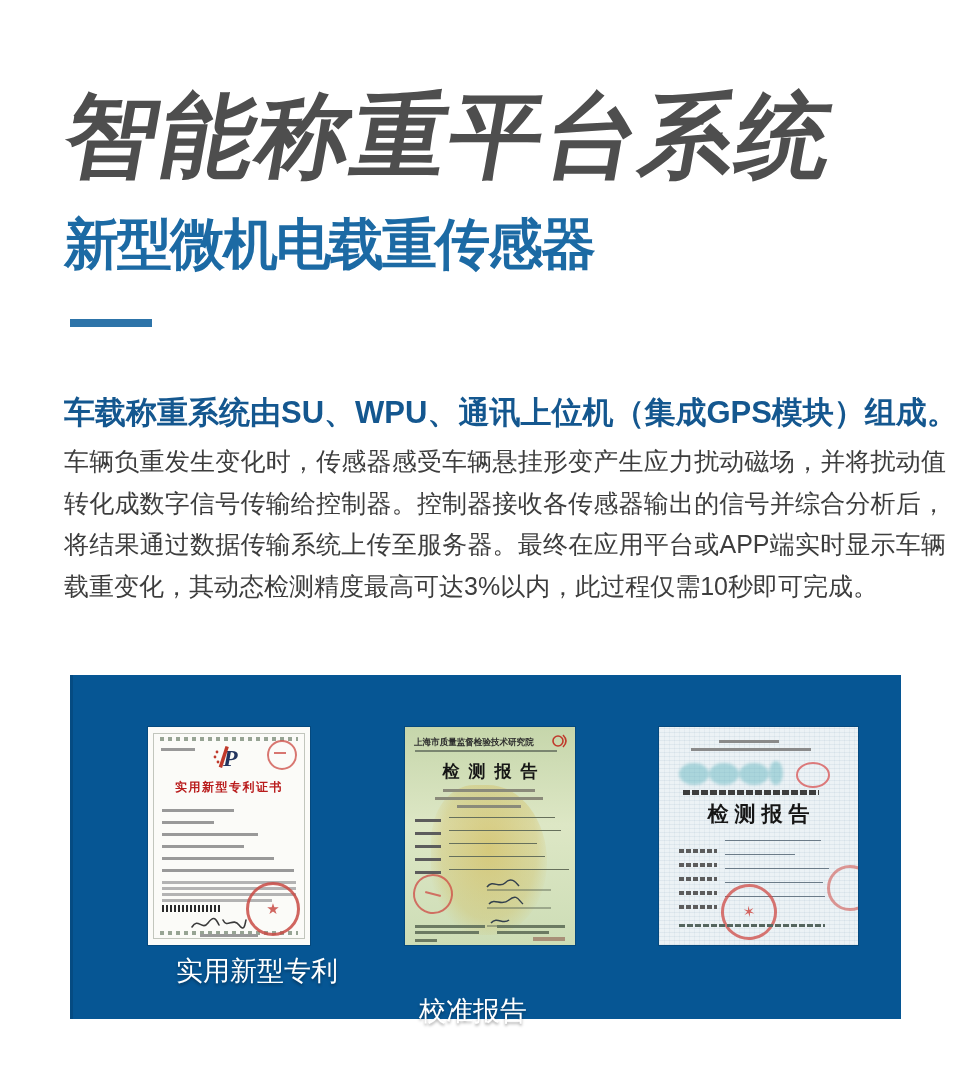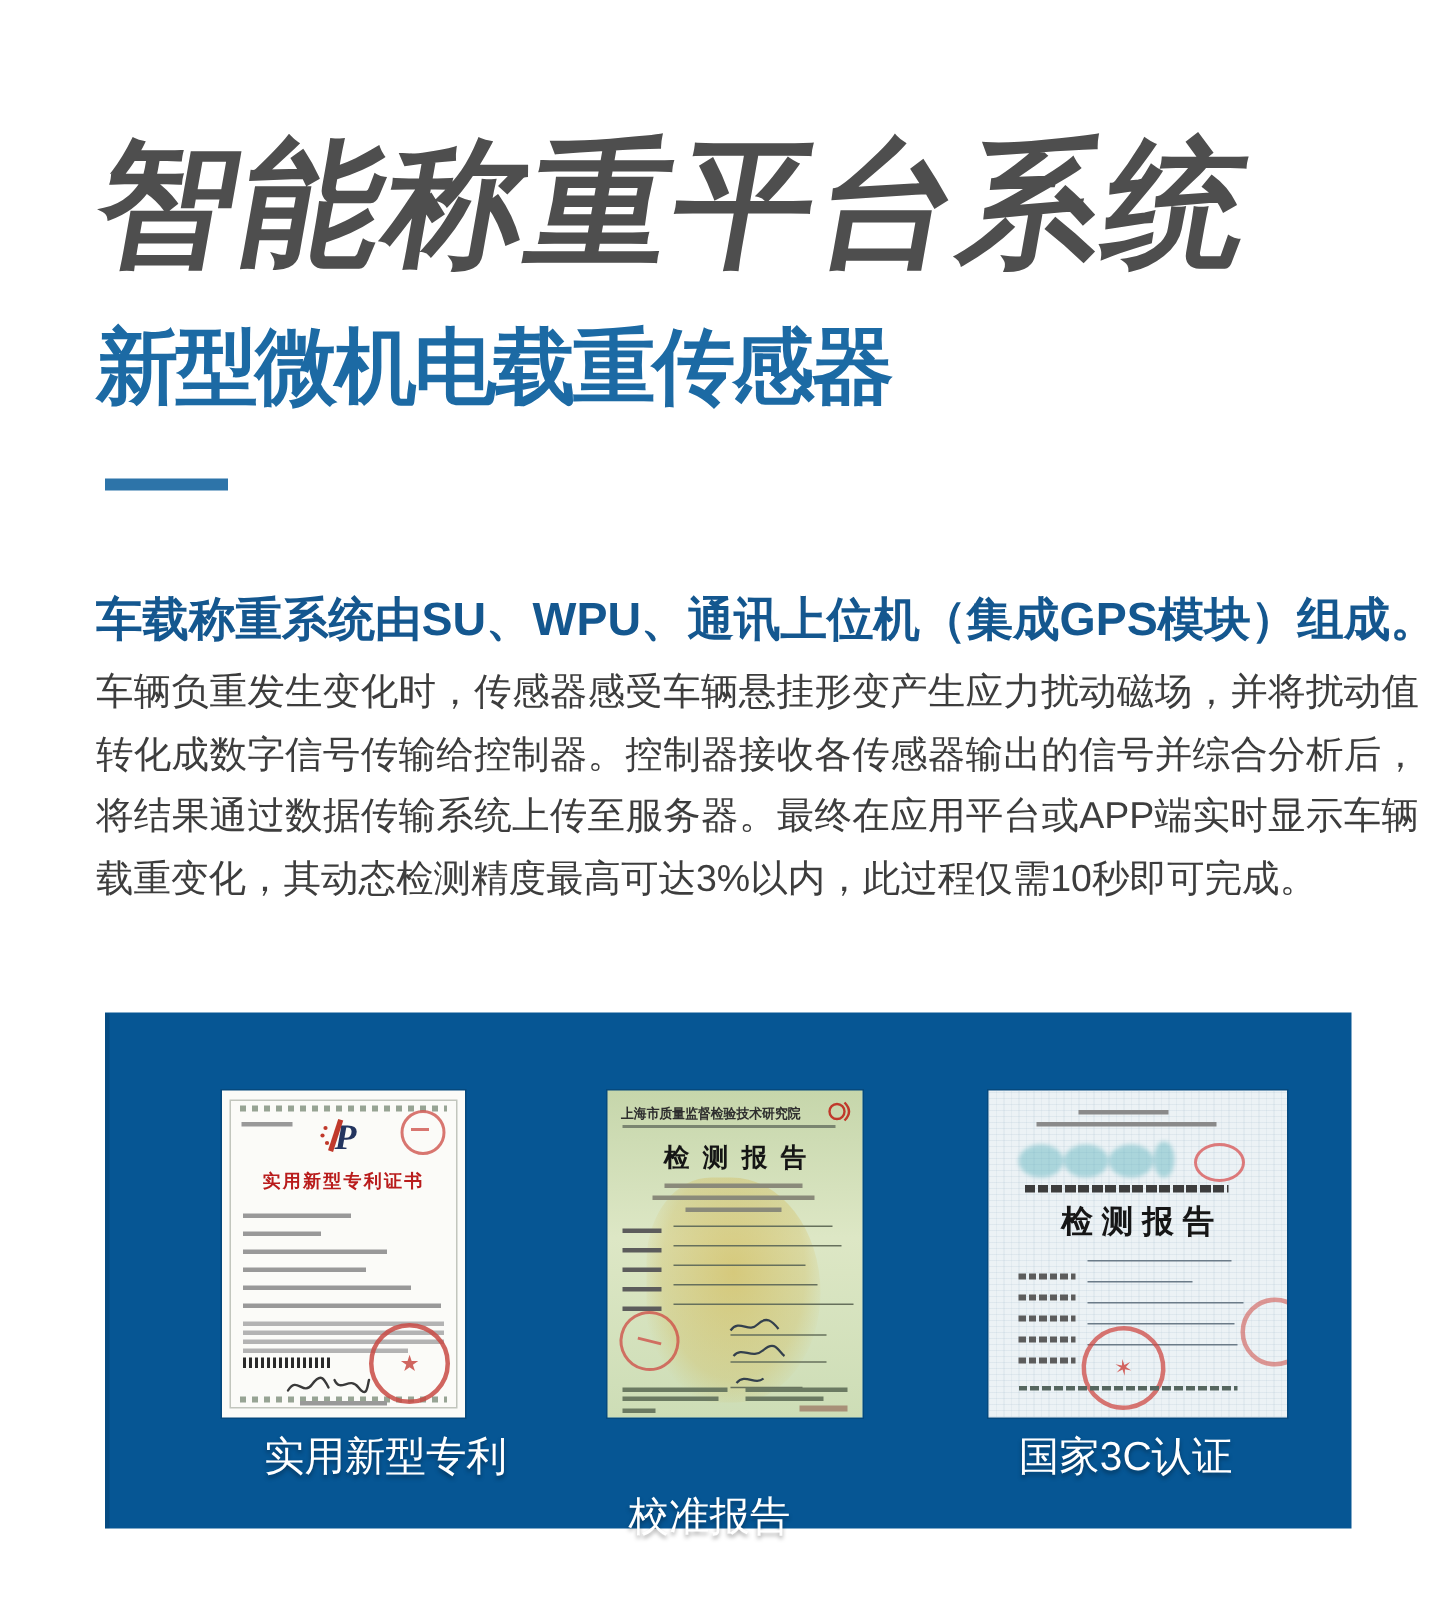--- a/index.html
+++ b/index.html
@@ -227,16 +227,15 @@
       <div class="c3-line" style="left:66px;top:155px;width:98px;"></div>
       <div class="c3-label" style="left:20px;top:178px;width:38px;"></div>
       <div class="c3-line" style="left:66px;top:169px;width:100px;"></div>
 
       <div class="c3-seal">
           <span class="star">✶</span>
         </div>
       <div class="c3-seal-edge"></div>
       <div class="c3-foot"></div>
     </div>
-    <div class="cert-label label3">国家3C认证</div>
 
   </div>
 </div>
 
 </body></html>

